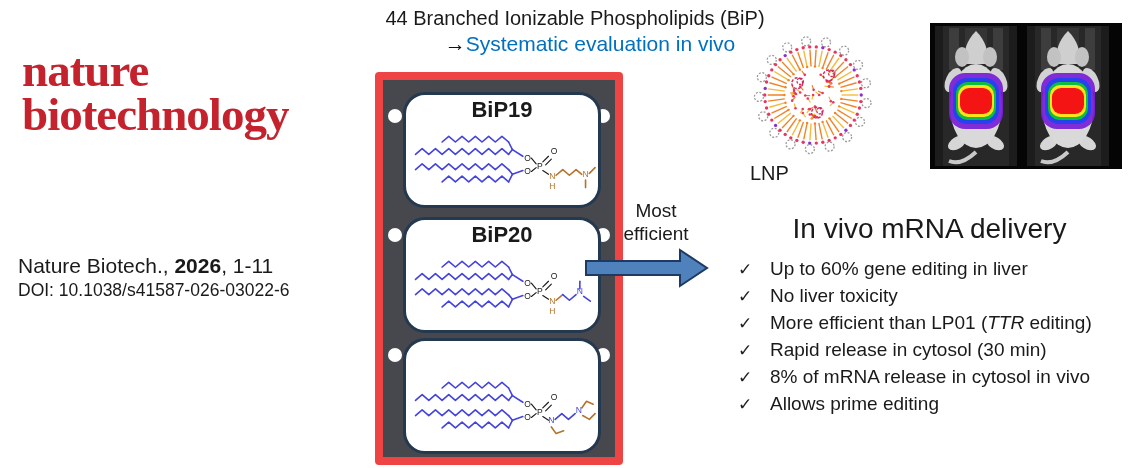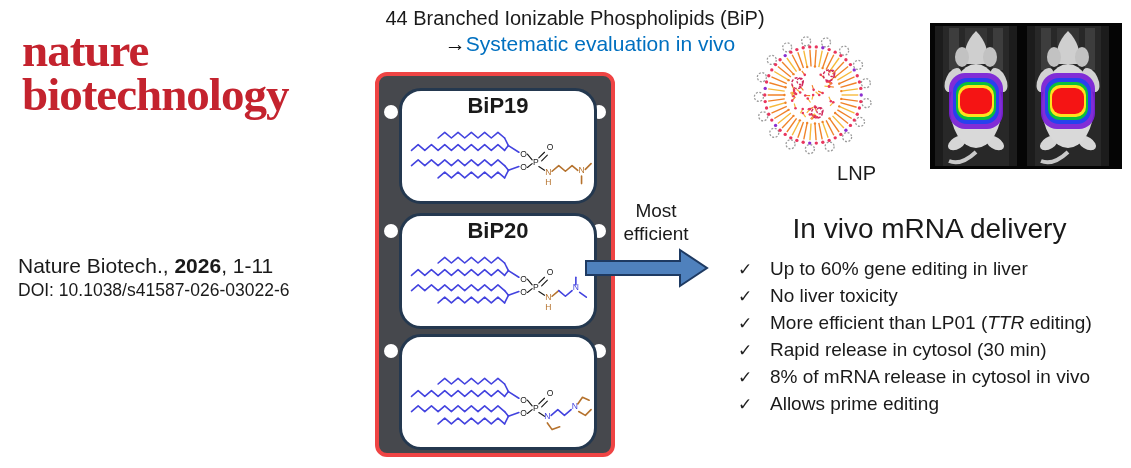--- a/index.html
+++ b/index.html
@@ -19,53 +19,53 @@
   .citation .c2{font-size:17.5px;margin-top:2px;}
 
   
   .hdr{position:absolute;left:370px;top:7px;width:410px;text-align:center;}
   .hdr .t1{font-size:20px;}
   .hdr .t2{font-size:21px;margin-top:2px;padding-left:30px;}
   .hdr .t2 .arr{color:#111;}
 
   
   .panel{position:absolute;left:375px;top:72px;width:232px;height:377px;
-         background:#46484d;border:4px solid #ef4444;border-radius:12px;}
+         background:#46484d;border:8px solid #ef4444;border-radius:4px;}
   .hole{position:absolute;width:14px;height:14px;border-radius:50%;background:#fff;}
   .card{position:absolute;left:20px;width:192px;height:110px;background:#fff;
         border:3px solid #24384f;border-radius:22px;}
   .card .ttl{text-align:center;font-size:22px;font-weight:600;margin-top:2px;}
   .card svg{position:absolute;left:0;top:26px;}
 
   
   .mostlbl{position:absolute;left:606px;top:199px;width:100px;text-align:center;
            font-size:19px;line-height:23px;}
   .flowarrow{position:absolute;left:584px;top:246px;}
 
   
   .lnpwrap{position:absolute;left:750px;top:32px;width:126px;}
-  .lnplbl{position:absolute;left:750px;top:162px;width:126px;text-align:right;font-size:20px;}
+  .lnplbl{position:absolute;left:750px;top:162px;width:126px;text-align:left;font-size:20px;}
 
   
   .mouse{position:absolute;left:930px;top:23px;}
 
   
   .dtitle{position:absolute;left:742px;top:213px;width:375px;text-align:center;
           font-size:28px;}
   .dlist{position:absolute;left:738px;top:256px;list-style:none;margin:0;padding:0;}
   .dlist li{display:flex;align-items:baseline;font-size:19px;line-height:26px;}
   .dlist .chk{width:32px;font-size:17px;color:#222;flex:0 0 32px;}
   .dlist .it{font-style:italic;margin-top:32px;}
 </style>
 </head>
 <body>
 
 <div id="stage">
 
-  <div class="logo" style="color: rgb(196, 35, 46);">
+  <div class="logo" style="color: rgb(196, 35, 46); margin-top: 20px;">
     <div class="l1">nature</div>
     <div class="l2">biotechnology</div>
   </div>
 
   <div class="citation">
     <div class="c1"><span>Nature Biotech., </span><span class="year">2026</span><span>, 1-11</span></div>
     <div class="c2">DOI: 10.1038/s41587-026-03022-6</div>
   </div>
 
   <div class="hdr">

